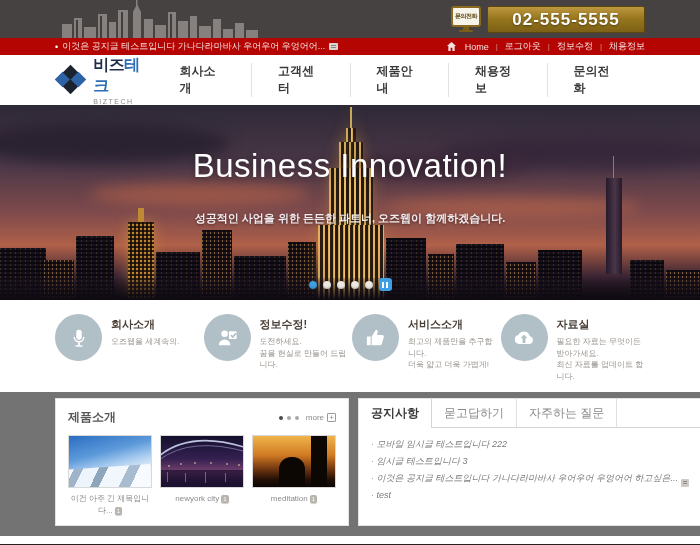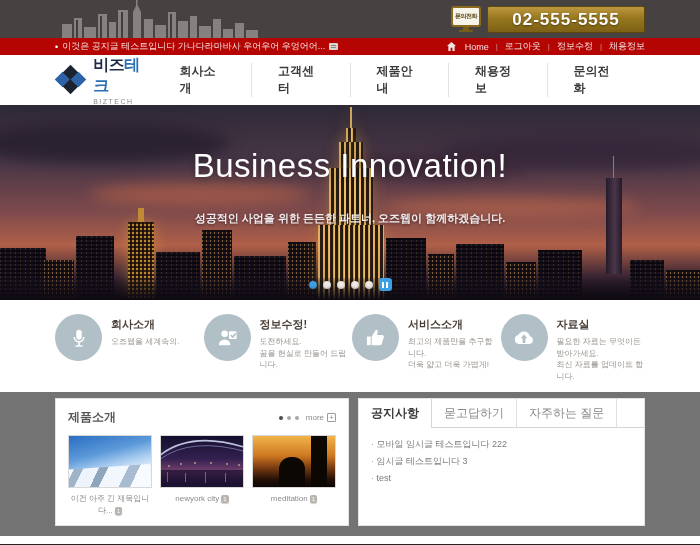--- a/index.html
+++ b/index.html
@@ -141,21 +141,21 @@
   .cbadge { display:inline-block; background:#b9b4ae; color:#fff; font-size:6px; line-height:8px;
     padding:0 2px; border-radius:2px; margin-left:2px; box-shadow:0 1px 1px rgba(0,0,0,.2); }
 
   
   .board { flex:1; padding:0; display:flex; flex-direction:column; }
   .tabs { display:flex; border-bottom:1px solid #d5d5d5; background:#fff; }
   .tab { font-size:12px; color:#8a8a8a; padding:6px 12px 5px; border-right:1px solid #e0e0e0; cursor:pointer; }
   .tab.active { font-weight:bold; color:#3a3a3a; border-right:1px solid #d5d5d5; position:relative; }
   .tab.active::after { content:""; position:absolute; left:0; right:0; bottom:-1px; height:1px; background:#fff; }
   .posts { padding:8px 12px 6px; flex:1; }
-  .post { display:flex; align-items:flex-end; font-size:9px; line-height:17px; cursor:pointer; }
+  .post { display:flex; align-items:flex-end; font-size:9px; line-height:17px; cursor:pointer;font-style:italic; }
   .post .pt { color:#7a7a7a; white-space:nowrap; overflow:hidden; text-overflow:ellipsis; flex:1; }
   .post .pt::before { content:"· "; color:#9a9a9a; }
   .attach-icon { width:8px; height:8px; background:#cfcac6; border-radius:1px; margin:0 4px 0 3px; position:relative; flex:none; }
   .attach-icon::after { content:""; position:absolute; left:2px; top:2px; width:4px; height:1px;
     background:#8f8a86; box-shadow:0 2px 0 #8f8a86; }
 
   
   .footer { background:#272323; margin-top:8px; padding:13px 0 0; height:57px; }
 </style>
 </head>
@@ -427,20 +427,25 @@
       <div class="posts">
         <div class="post">
           <span class="pt">모바일 임시글 테스트입니다 222</span>
 
         </div>
         <div class="post">
           <span class="pt">임시글 테스트입니다 3</span>
 
         </div>
         <div class="post">
+          <span class="pt">이것은 공지글 테스트입니다 가나다라마바사 우어우어 우엉어어 하고싶은...</span>
+          <span class="attach-icon"></span>
+
+        </div>
+        <div class="post">
           <span class="pt">test</span>
 
         </div>
       </div>
     </div>
 
   </div>
 </div>
 
 <div class="footer">

